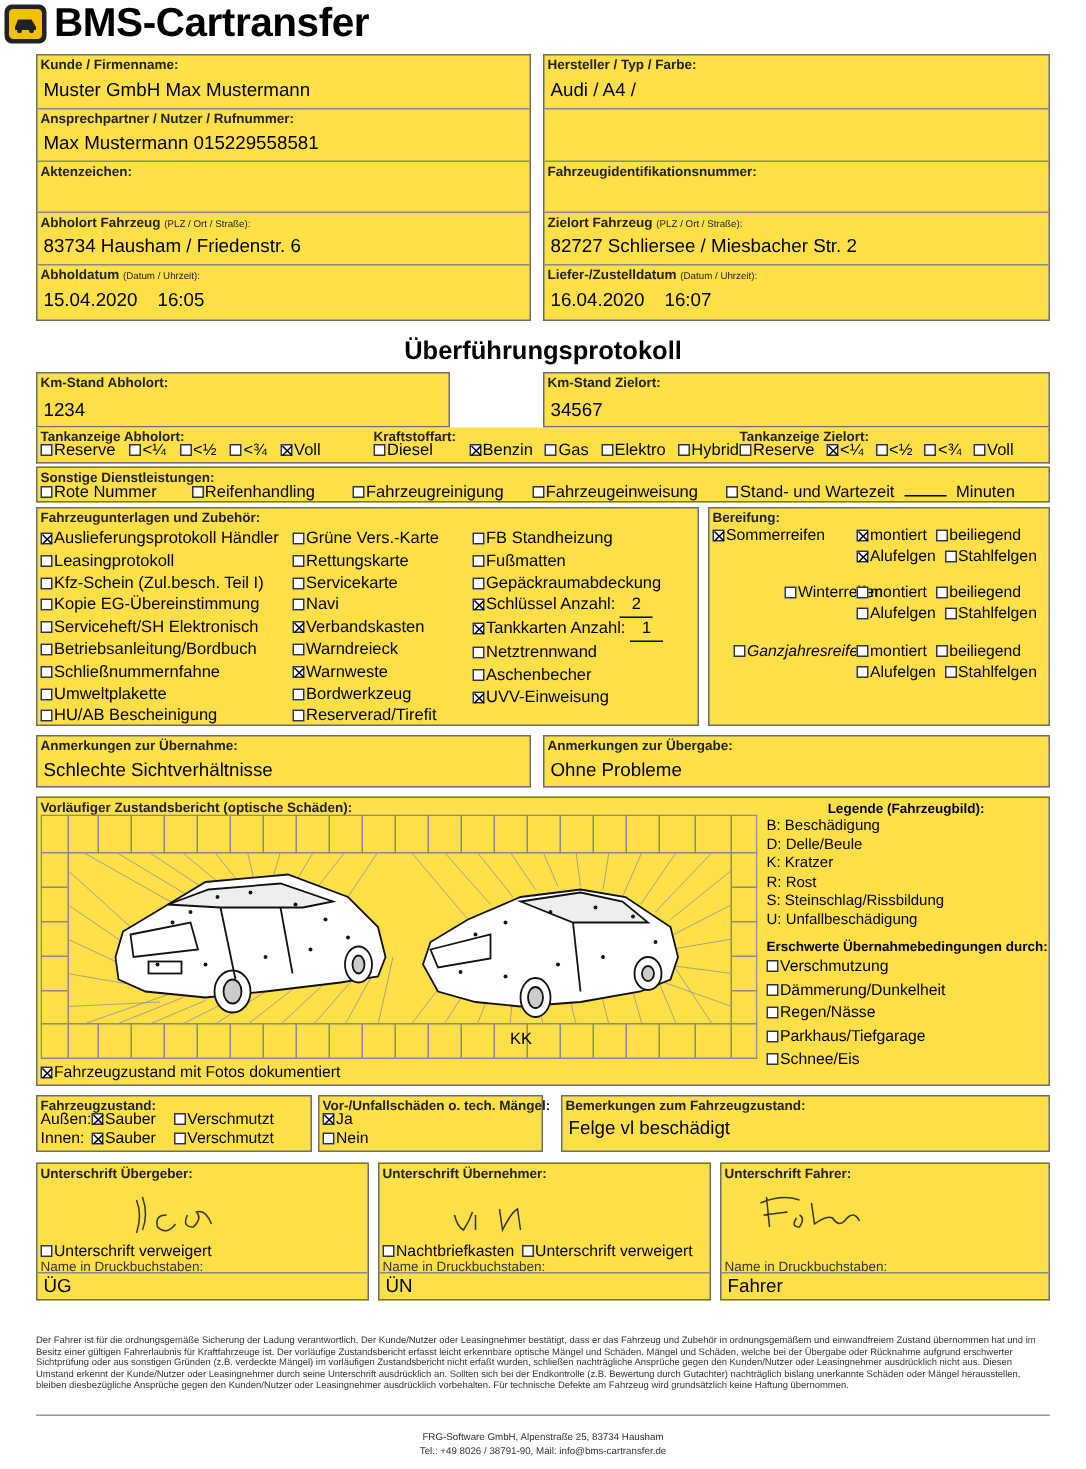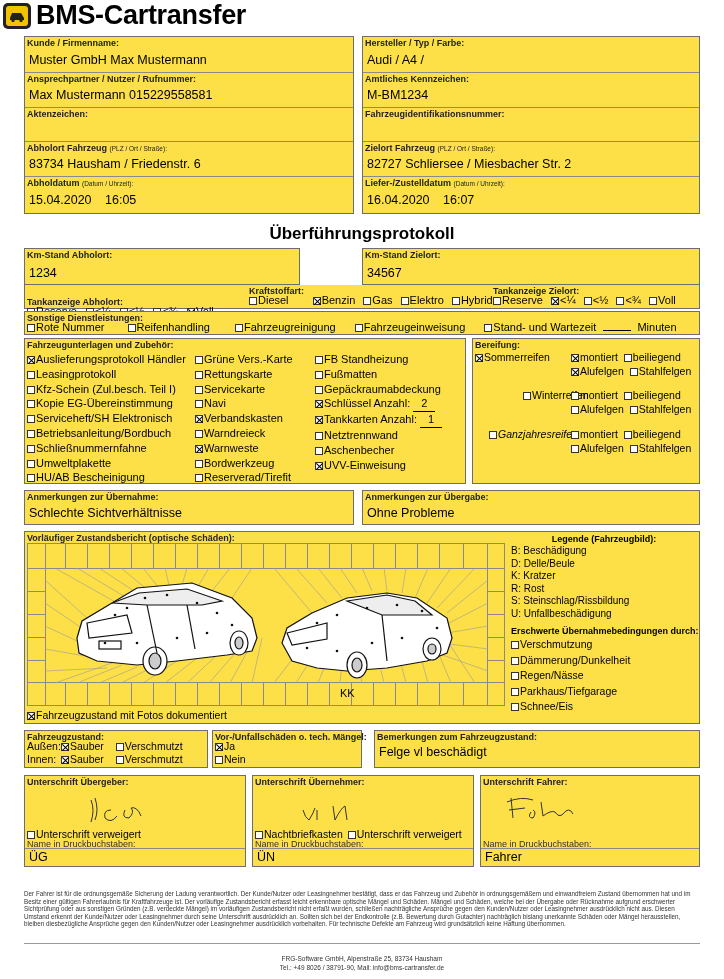--- a/index.html
+++ b/index.html
@@ -60,24 +60,20 @@
     <span class="val" style="top:16px;left:80px;">16:05</span>
   </div>
 </div>
 
 <div class="box" style="left:362px;top:36px;width:338px;height:178px;">
   <div class="abs" style="left:0;top:0;width:336px;height:35px;">
     <span class="lbl">Hersteller / Typ / Farbe:</span>
     <span class="val" style="top:16px;">Audi / A4 /</span>
   </div>
   <div class="hl" style="left:0;top:35px;width:336px;"></div>
-  <div class="abs" style="left:0;top:36px;width:336px;height:34px;">
-    <span class="lbl">Amtliches Kennzeichen:</span>
-    <span class="val" style="top:15px;">M-BM1234</span>
-  </div>
   <div class="hl" style="left:0;top:70px;width:336px;"></div>
   <div class="abs" style="left:0;top:71px;width:336px;height:33px;">
     <span class="lbl">Fahrzeugidentifikationsnummer:</span>
     <span class="val" style="top:15px;"></span>
   </div>
   <div class="hl" style="left:0;top:104px;width:336px;"></div>
   <div class="abs" style="left:0;top:105px;width:336px;height:34px;">
     <span class="lbl"><span>Zielort Fahrzeug</span> <small>(PLZ / Ort / Straße):</small></span>
     <span class="val" style="top:15px;">82727 Schliersee / Miesbacher Str. 2</span>
   </div>
@@ -94,21 +90,21 @@
 <div class="box" style="left:24px;top:248px;width:276px;height:37px;">
   <span class="lbl">Km-Stand Abholort:</span>
   <span class="val" style="top:17px;">1234</span>
 </div>
 <div class="box" style="left:362px;top:248px;width:338px;height:37px;">
   <span class="lbl">Km-Stand Zielort:</span>
   <span class="val" style="top:17px;">34567</span>
 </div>
 
 <div class="box" style="left:24px;top:285px;width:676px;height:24px;border-top:none;">
-  <div class="abs" style="left:0;top:11px;width:222px;height:22px;">
+  <div class="abs" style="left:0;top:0;width:222px;height:22px;">
     <span class="lbl">Tankanzeige Abholort:</span>
     <div class="opt" style="left:2px;top:9px;">
       <span><span class="cb"></span><span>Reserve</span></span>
       <span style="margin-left:6px;"><span class="cb"></span><span>&lt;¼</span></span>
       <span style="margin-left:6px;"><span class="cb"></span><span>&lt;½</span></span>
       <span style="margin-left:6px;"><span class="cb"></span><span>&lt;¾</span></span>
       <span style="margin-left:6px;"><span class="cb x"></span><span>Voll</span></span>
     </div>
   </div>
   <div class="abs" style="left:222px;top:0;width:244px;height:22px;">

